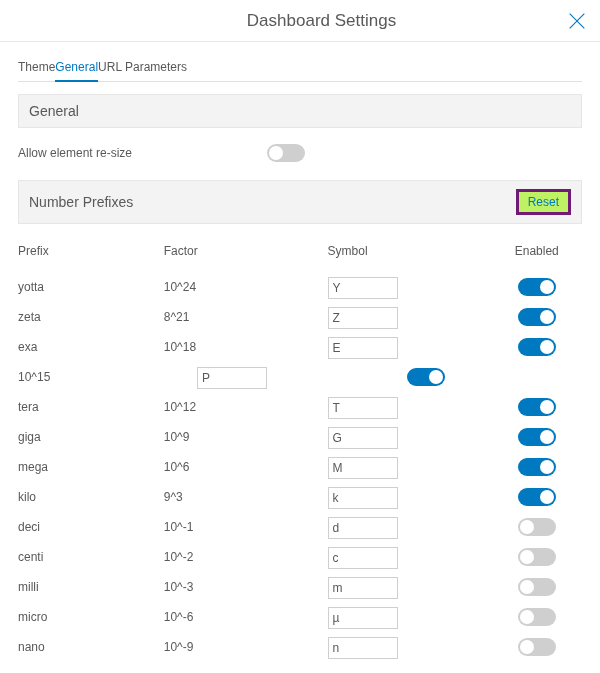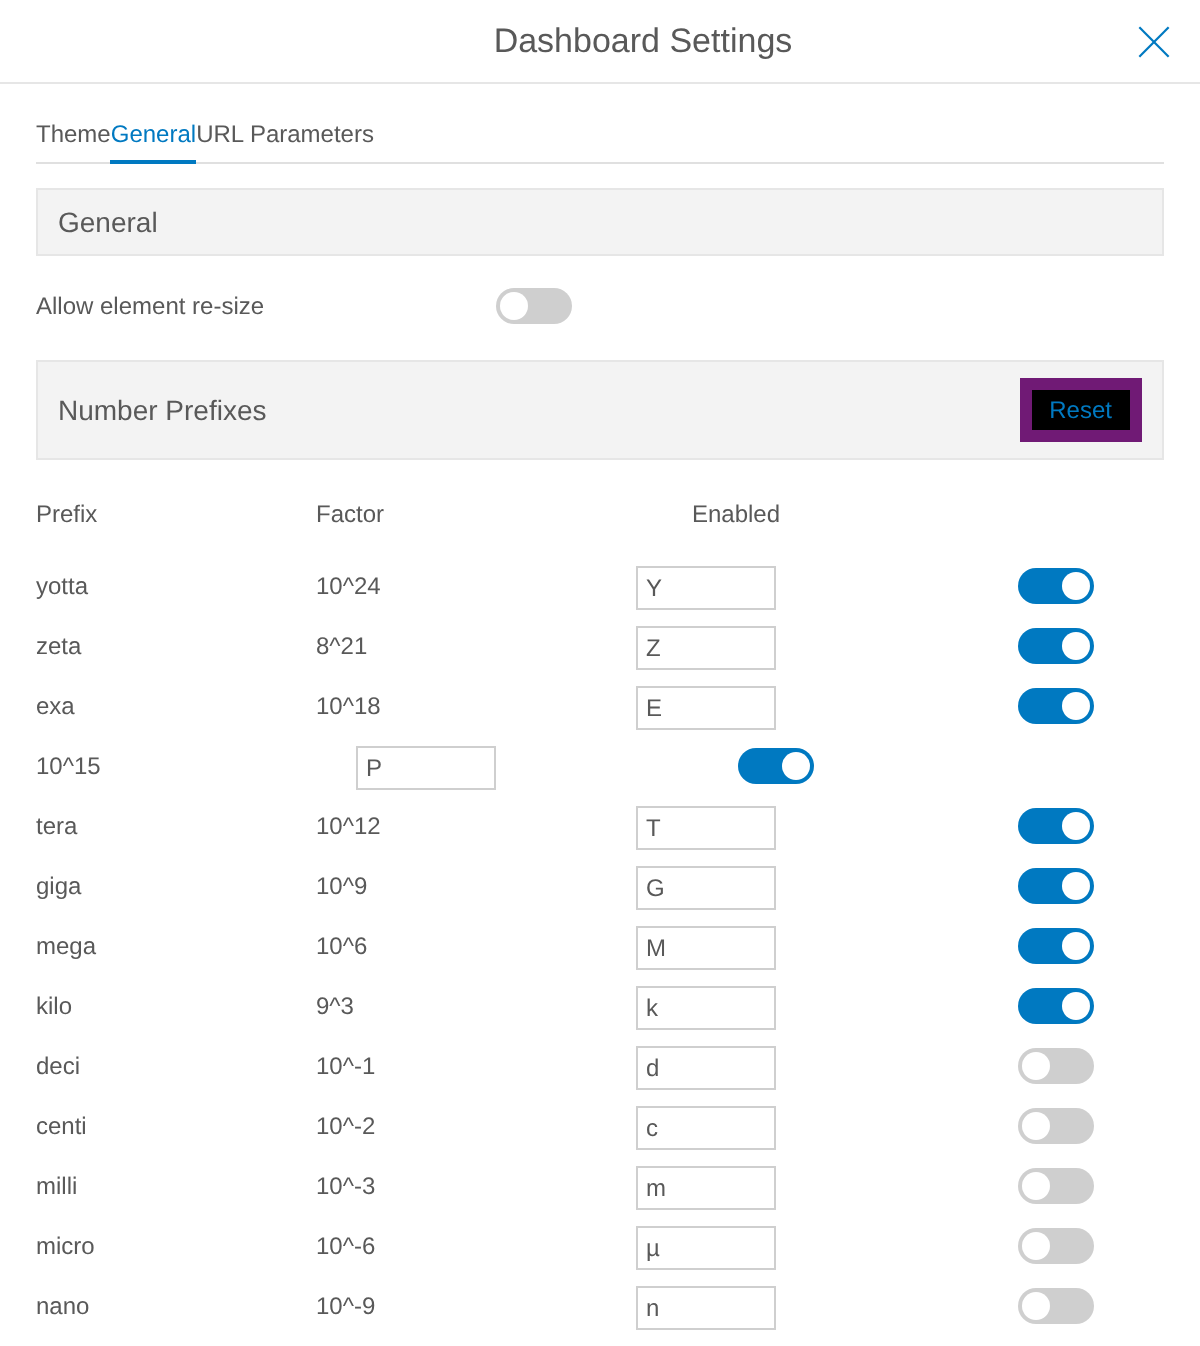--- a/index.html
+++ b/index.html
@@ -10,23 +10,23 @@
     .close { position: absolute; right: 12px; top: 50%; transform: translateY(-50%); width: 22px; height: 22px; cursor: pointer; }
     .close svg { width: 22px; height: 22px; stroke: #0079c1; stroke-width: 1.2; }
 
     .panel { padding: 18px 18px 0 18px; }
 
     nav.tabs { display: flex; border-bottom: 1px solid #e0e0e0; font-size: 12px; color: #595959; }
     nav.tabs span { padding: 0 0 6px 0; cursor: pointer; }
     nav.tabs span.active { color: #0079c1; border-bottom: 2px solid #0079c1; margin-bottom: -1px; }
 
     .section-bar { background: #f3f3f3; border: 1px solid #e6e6e6; padding: 8px 10px; margin-top: 12px; font-size: 14px; color: #595959; display: flex; align-items: center; justify-content: space-between; }
-    .reset { border: 6px solid #701a75; color: #0079c1; background: #000000; font-size: 12px; padding: 3px 9px; cursor: pointer; }
-
-    .row { display: flex; align-items: center; min-height: 30px; font-size: 12px; color: #595959; }
+    .reset { border: 3px solid #701a75; color: #0079c1; background: #bef264; font-size: 12px; padding: 3px 9px; cursor: pointer; }
+
+    .row { display: flex; align-items: center; min-height: 30px; font-size: 12px; color: #595959; gap: 19px; }
     .row.hdr { margin-top: 12px; margin-bottom: 6px; }
     .row.allow { margin-top: 10px; margin-bottom: 6px; padding: 4px 0; }
 
     .c-prefix  { width: 140px; }
     .c-factor  { width: 160px; }
     .c-symbol  { width: 160px; }
     .c-enabled { width: 100px; display: flex; justify-content: center; }
 
     input.sym { width: 70px; height: 22px; border: 1px solid #cfcfcf; font-size: 12px; color: #595959; padding: 0 4px; margin-bottom: -1px; }
 
@@ -70,20 +70,21 @@
   </div>
 
   <div class="section-bar">
     <span>Number Prefixes</span>
     <button class="reset">Reset</button>
   </div>
 
   <div class="row hdr">
     <span class="c-prefix">Prefix</span>
     <span class="c-factor">Factor</span>
+    <span class="c-symbol">Symbol</span>
     <span class="c-enabled">Enabled</span>
   </div>
 
   <div id="rows">
       <div class="row">
         <span class="c-prefix">yotta</span>
         <span class="c-factor">10^24</span>
         <span class="c-symbol"><input class="sym" value="Y" style=""></span>
         <span class="c-enabled">
           <span class="toggle on">

